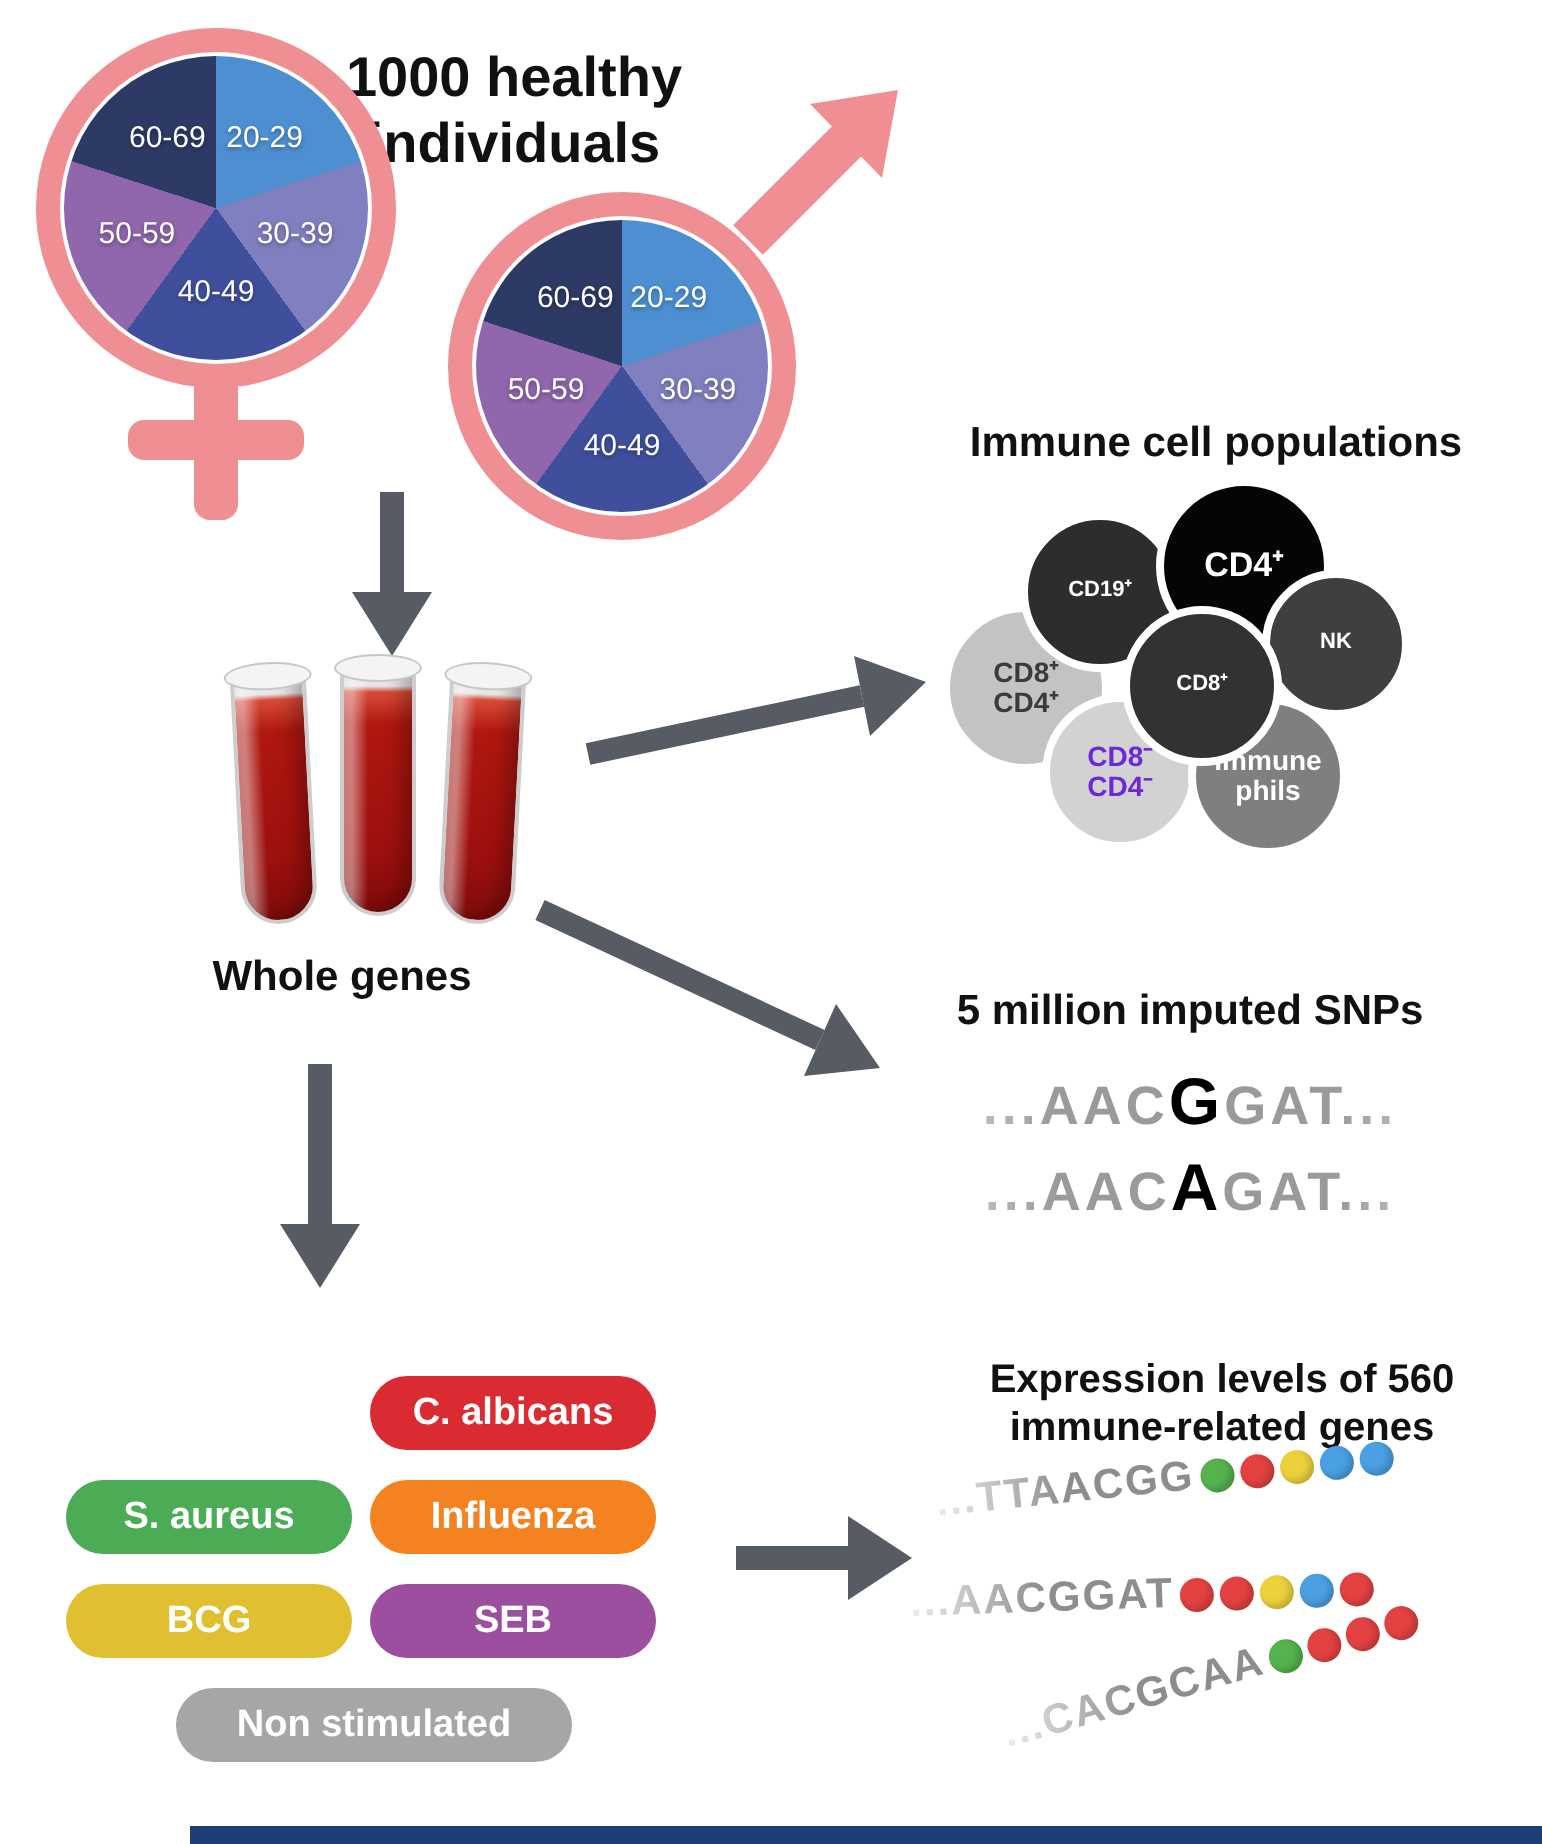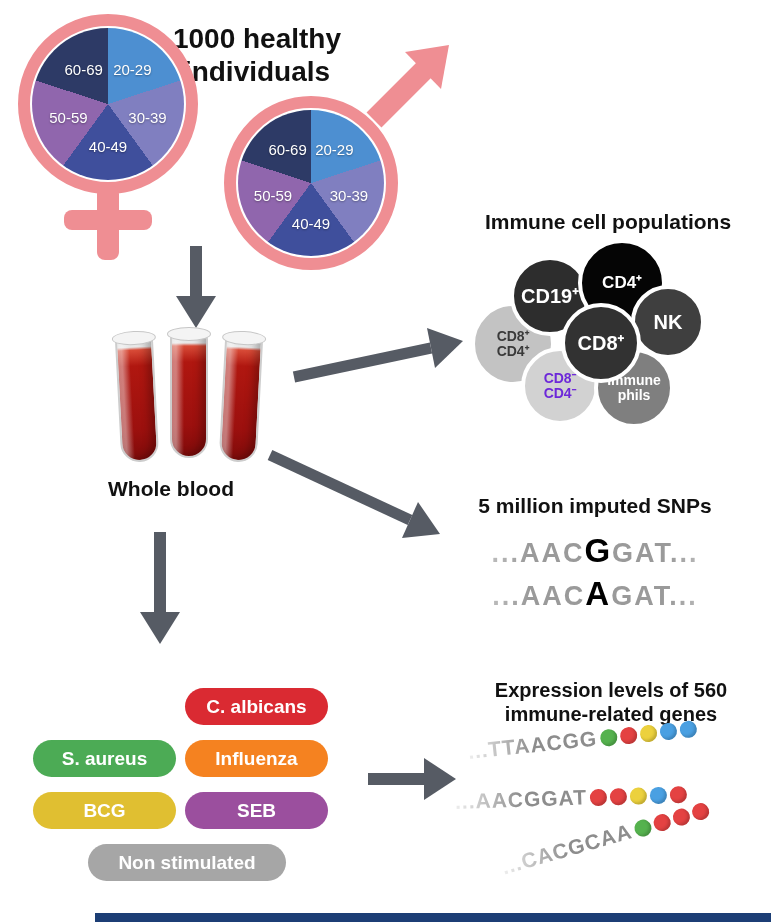--- a/index.html
+++ b/index.html
@@ -57,21 +57,21 @@
   .tube-1 { left:118px; top:334px; transform:rotate(-3deg); }
   .tube-2 { left:170px; top:330px; }
   .tube-3 { left:222px; top:334px; transform:rotate(3deg); }
   .blood-label { left:75px; top:477px; width:192px; font-size:21px; }
 
   
   .cell {
     position:absolute; z-index:2; border-radius:50%; border:4px solid #fff;
     display:flex; align-items:center; justify-content:center;
     text-align:center; font-weight:bold; line-height:1.05; white-space:pre-line;
-    font-size:20px;
+    font-size:11px;
   }
   .cell-cd8cd4 { left:471px; top:302px; width:84px; height:84px; font-size:14px; }
   .cell-cd19   { left:510px; top:256px; width:80px; height:80px; }
   .cell-cd4    { left:578px; top:239px; width:88px; height:88px; font-size:17px; }
   .cell-nk     { left:631px; top:285px; width:74px; height:74px; }
   .cell-cd8neg { left:521px; top:347px; width:78px; height:78px; font-size:14px; }
   .cell-mono   { left:654px; top:328px; width:78px; height:78px; font-size:14px; }
   .cell-neutro { left:594px; top:348px; width:80px; height:80px; font-size:14px; }
   .cell-cd8    { left:561px; top:303px; width:80px; height:80px; }
 
@@ -177,21 +177,21 @@
         <span class="pie-label pl-2">40-49</span>
         <span class="pie-label pl-3">50-59</span>
         <span class="pie-label pl-4">60-69</span>
       </div>
     </div>
   </div>
 
   <div class="tube tube-1"></div>
   <div class="tube tube-2"></div>
   <div class="tube tube-3"></div>
-  <div class="heading blood-label">Whole blood</div>
+  <div class="heading blood-label">Whole genes</div>
 
   <div class="heading h-cells">Immune cell populations</div>
   <div class="cell cell-cd8cd4" style="background-color: rgb(195, 195, 195); color: rgb(58, 58, 58);">CD8⁺
 CD4⁺</div>
   <div class="cell cell-cd19" style="background-color: rgb(45, 45, 45); color: rgb(255, 255, 255);">CD19⁺</div>
   <div class="cell cell-cd4" style="background-color: rgb(5, 5, 5); color: rgb(255, 255, 255);">CD4⁺</div>
   <div class="cell cell-nk" style="background-color: rgb(63, 63, 63); color: rgb(255, 255, 255);">NK</div>
   <div class="cell cell-cd8neg" style="background-color: rgb(210, 210, 210); color: #6d28d9;">CD8⁻
 CD4⁻</div>
   <div class="cell cell-neutro" style="background-color: rgb(127, 127, 127); color: rgb(255, 255, 255);">Immune

